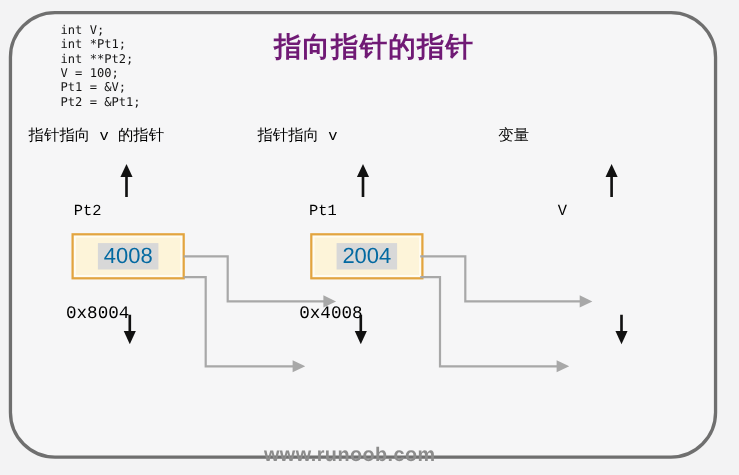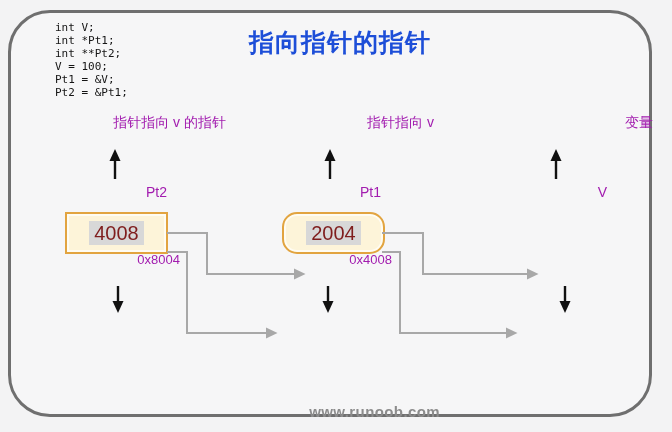--- a/index.html
+++ b/index.html
@@ -24,66 +24,66 @@
   .code{
     position:absolute;left:55px;top:21px;
     font-family:"DejaVu Sans Mono","Liberation Mono",monospace;
     font-size:11px;line-height:13px;color:#141414;
     white-space:pre;
   }
 
   .title{
     position:absolute;left:180px;top:26px;width:320px;
     text-align:center;
-    font-size:25px;font-weight:700;letter-spacing:1px;color:#1d4ed8;
+    font-size:25px;font-weight:700;letter-spacing:1px;color:#701a75;
   }
 
-  .label{position:absolute;text-align:right;font-size:14px;color:#a21caf;}
+  .label{position:absolute;text-align:left;font-size:14px;color:#000000;font-family:Liberation Mono, monospace;}
   .top-label{top:114px;width:200px;}
   .var-label{top:184px;width:100px;}
-  .addr-label{top:252px;width:120px;font-size:13px;}
+  .addr-label{top:276px;width:120px;font-size:16px;}
   .bottom-label{top:324px;width:200px;}
 
   .valbox{
     position:absolute;top:212px;width:103px;height:42px;
     box-sizing:border-box;
     border:2px solid #e2a440;
     background:#fdf4d9;
     box-shadow:inset 0 0 0 2px rgba(255,253,244,.9);
     display:flex;align-items:center;justify-content:center;
   }
   .valbox span{
-    font-size:20px;color:#7f1d1d;
+    font-size:20px;color:#0369a1;
     background:#d8d8d8;
     padding:0 5px;line-height:24px;
   }
 
   .arrow{position:absolute;}
   .up-arrow{top:148px;}
   .down-arrow{top:286px;}
 
   #connectors{position:absolute;left:0;top:0;width:672px;height:432px;pointer-events:none;}
   #connectors polyline{fill:none;stroke:#a8a8a8;stroke-width:2;}
   #connectors polygon{fill:#a8a8a8;stroke:none;}
 
   .site{
     position:absolute;left:240px;top:403px;width:200px;
-    text-align:right;font-size:15px;font-weight:700;
+    text-align:left;font-size:18px;font-weight:700;
     color:#8c8c8c;letter-spacing:.4px;
   }
   .watermark{
     position:absolute;left:437px;top:400px;
     font-size:15px;color:#c9cdd1;letter-spacing:.5px;
     z-index:6;white-space:nowrap;
   }
 
   
   .c1.top-label{left:26px;}  .c2.top-label{left:234px;} .c3.top-label{left:453px;}
   .c1.var-label{left:67px;}  .c2.var-label{left:281px;} .c3.var-label{left:507px;}
-  .c1.valbox{left:65px;}     .c2.valbox{left:282px;border-radius:15px;}    .c3.valbox{left:505px;}
+  .c1.valbox{left:65px;}     .c2.valbox{left:282px;}    .c3.valbox{left:505px;}
   .c1.addr-label{left:60px;} .c2.addr-label{left:272px;}.c3.addr-label{left:506px;}
   .c1.bottom-label{left:21px;}.c2.bottom-label{left:236px;}.c3.bottom-label{left:471px;}
   .c1.up-arrow{left:107px;}  .c2.up-arrow{left:322px;}  .c3.up-arrow{left:548px;}
   .c1.down-arrow{left:110px;}.c2.down-arrow{left:320px;}.c3.down-arrow{left:557px;}
 </style>
 </head>
 <body>
 
 <div id="stage">
 

